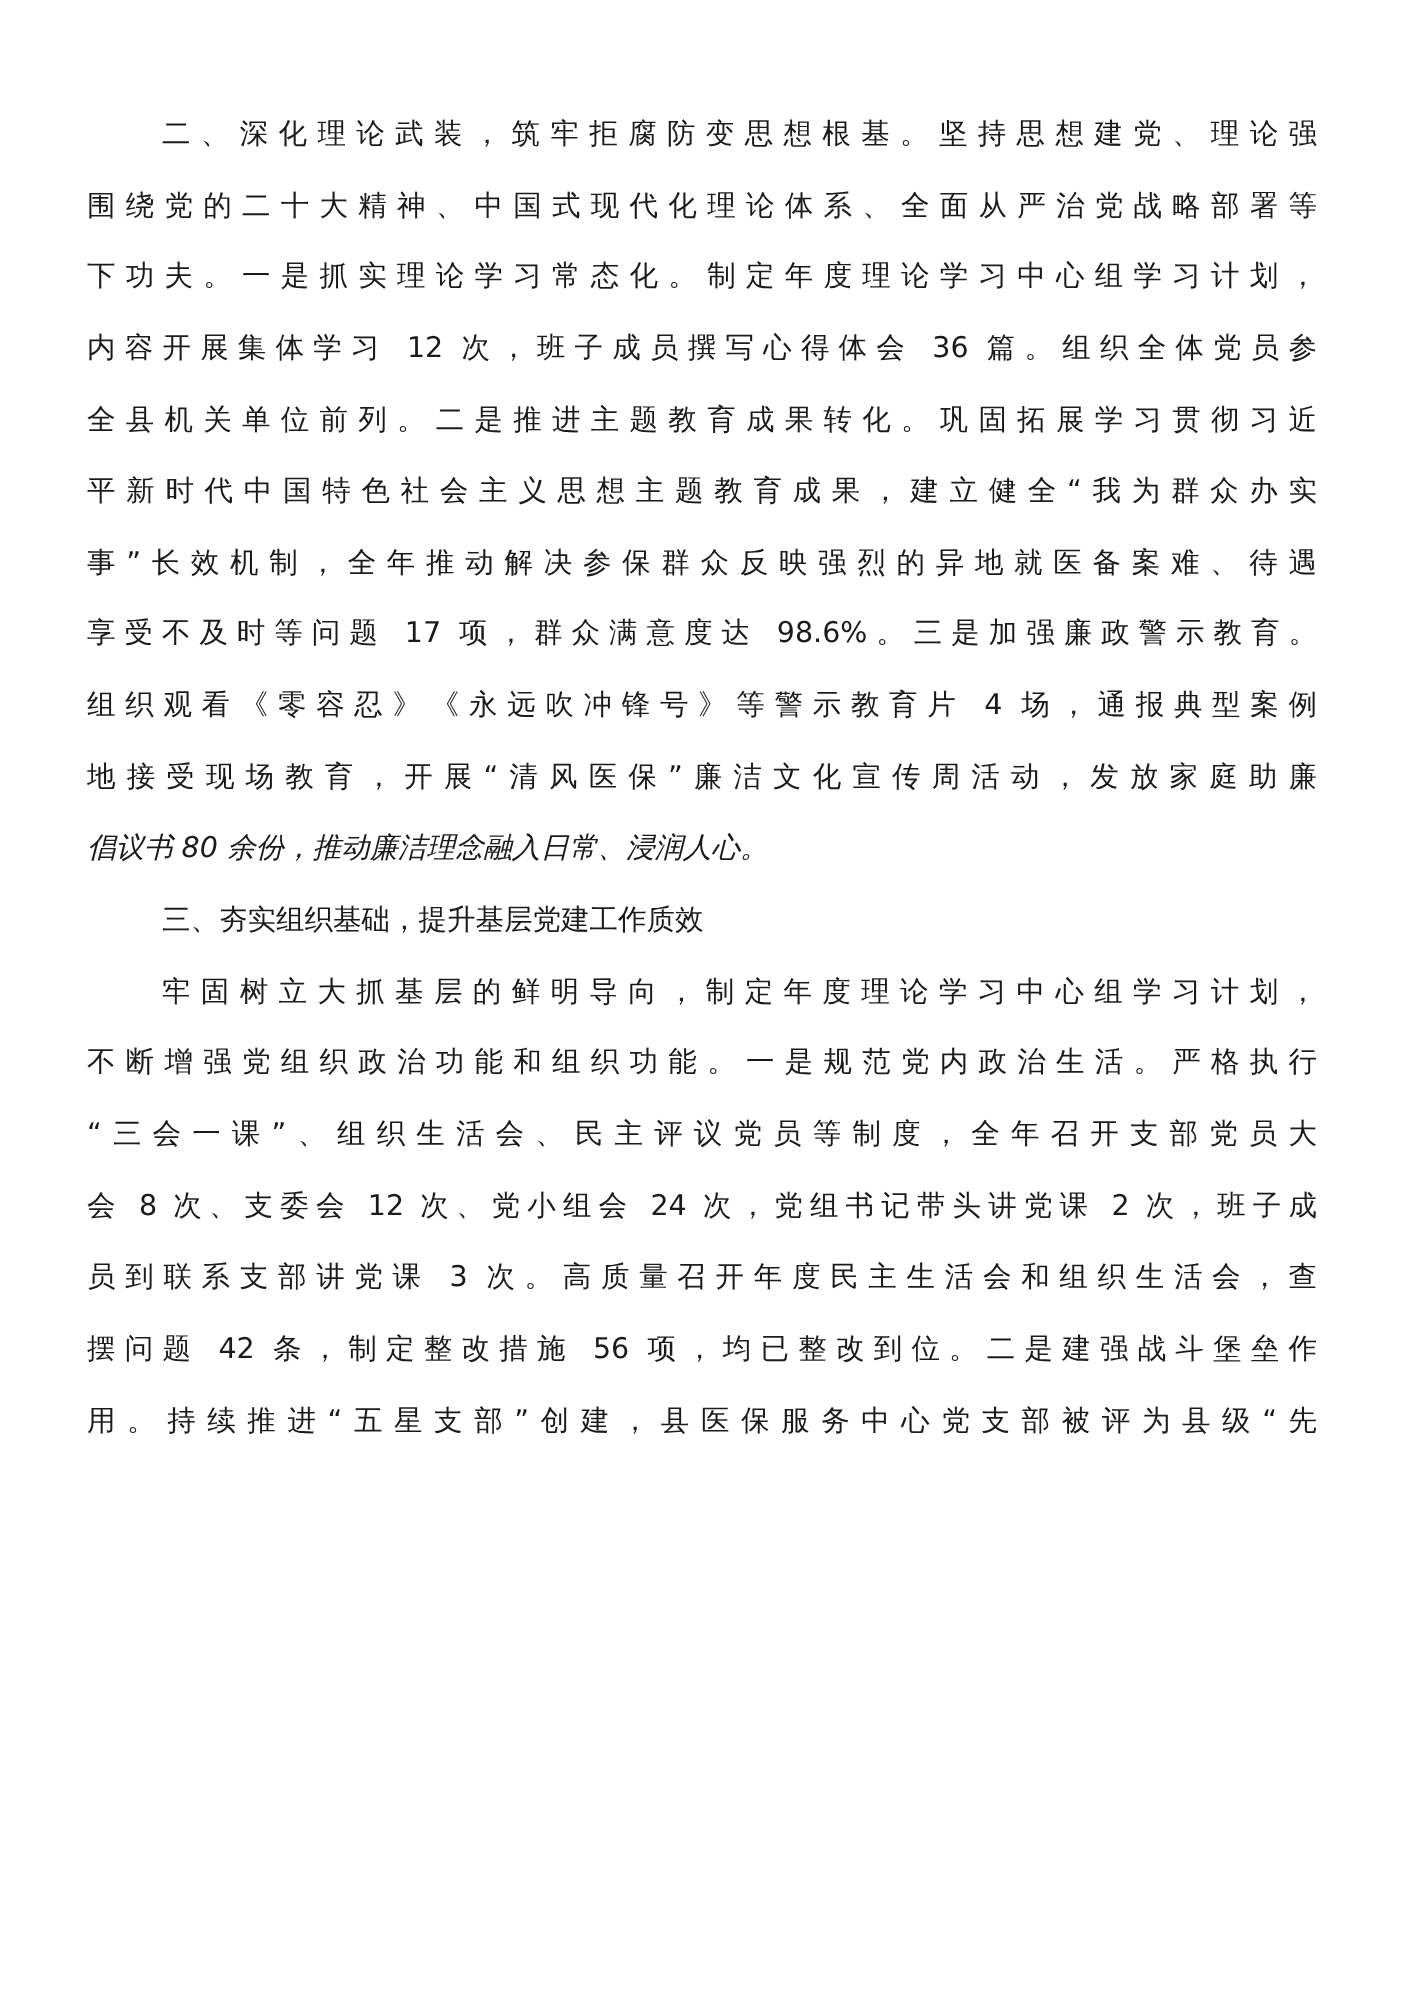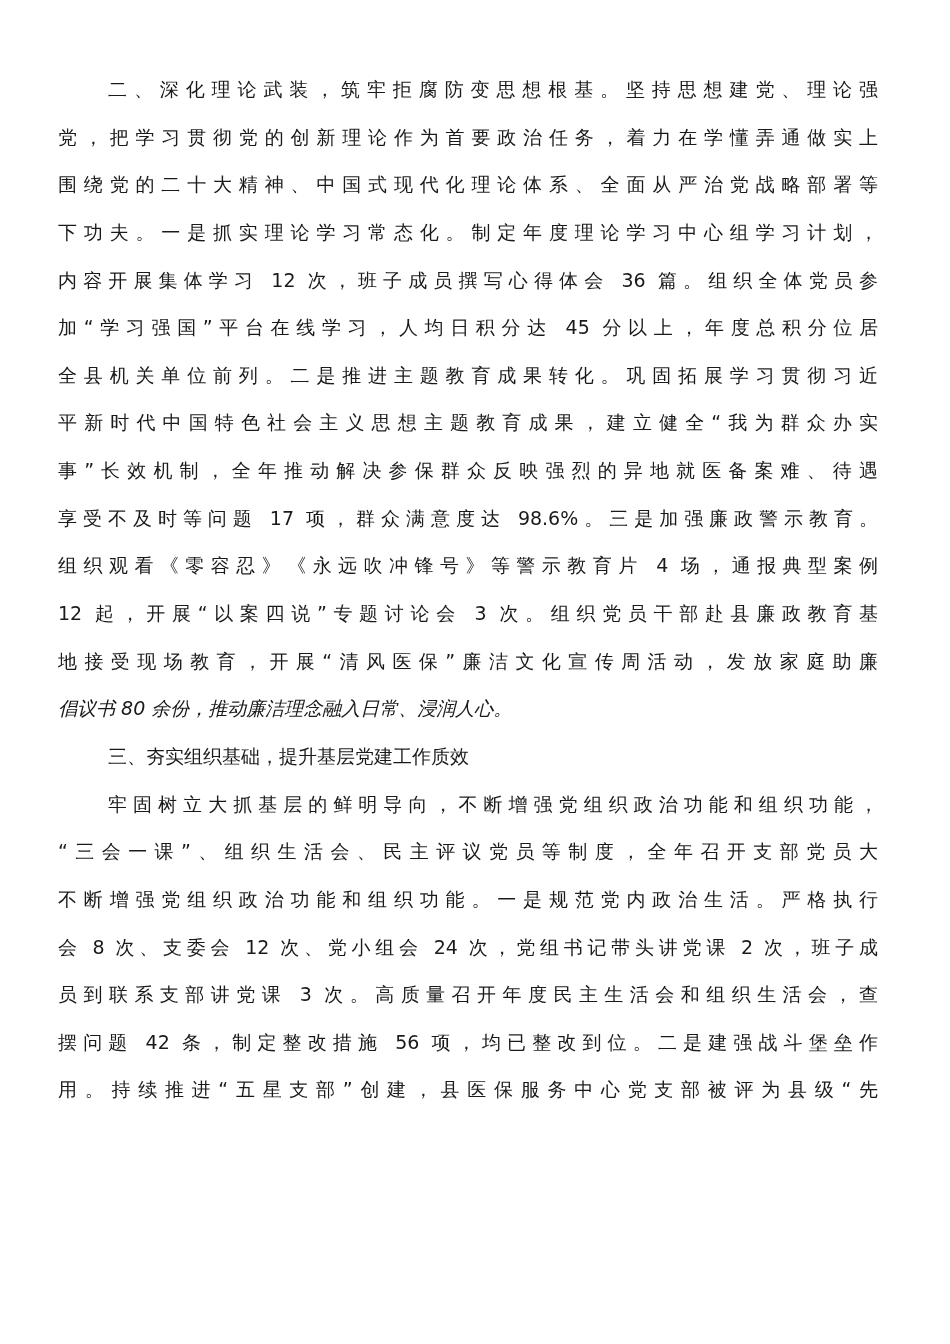--- a/index.html
+++ b/index.html
@@ -42,41 +42,38 @@
     text-align-last: left;
   }
 </style>
 </head>
 <body>
 
 <div class="page">
 
   <div>
     <span class="line indent">二、深化理论武装，筑牢拒腐防变思想根基。坚持思想建党、理论强</span>
-    <span class="line">党，把学习贯彻党的创新理论作为首要政治任务，着力在学懂弄通做实上</span>
     <span class="line">围绕党的二十大精神、中国式现代化理论体系、全面从严治党战略部署等</span>
     <span class="line">下功夫。一是抓实理论学习常态化。制定年度理论学习中心组学习计划，</span>
     <span class="line">内容开展集体学习 12 次，班子成员撰写心得体会 36 篇。组织全体党员参</span>
-    <span class="line">加“学习强国”平台在线学习，人均日积分达 45 分以上，年度总积分位居</span>
     <span class="line">全县机关单位前列。二是推进主题教育成果转化。巩固拓展学习贯彻习近</span>
     <span class="line">平新时代中国特色社会主义思想主题教育成果，建立健全“我为群众办实</span>
     <span class="line">事”长效机制，全年推动解决参保群众反映强烈的异地就医备案难、待遇</span>
     <span class="line">享受不及时等问题 17 项，群众满意度达 98.6%。三是加强廉政警示教育。</span>
     <span class="line">组织观看《零容忍》《永远吹冲锋号》等警示教育片 4 场，通报典型案例</span>
-    <span class="line">12 起，开展“以案四说”专题讨论会 3 次。组织党员干部赴县廉政教育基</span>
     <span class="line">地接受现场教育，开展“清风医保”廉洁文化宣传周活动，发放家庭助廉</span>
     <span class="line last">倡议书 80 余份，推动廉洁理念融入日常、浸润人心。</span>
   </div>
 
   <div>
     <span class="line indent heading">三、夯实组织基础，提升基层党建工作质效</span>
   </div>
 
   <div>
-    <span class="line indent">牢固树立大抓基层的鲜明导向，不断增强党组织政治功能和组织功能，</span>
+    <span class="line indent">牢固树立大抓基层的鲜明导向，制定年度理论学习中心组学习计划，</span>
+    <span class="line">不断增强党组织政治功能和组织功能。一是规范党内政治生活。严格执行</span>
     <span class="line">“三会一课”、组织生活会、民主评议党员等制度，全年召开支部党员大</span>
-    <span class="line">不断增强党组织政治功能和组织功能。一是规范党内政治生活。严格执行</span>
     <span class="line">会 8 次、支委会 12 次、党小组会 24 次，党组书记带头讲党课 2 次，班子成</span>
     <span class="line">员到联系支部讲党课 3 次。高质量召开年度民主生活会和组织生活会，查</span>
     <span class="line">摆问题 42 条，制定整改措施 56 项，均已整改到位。二是建强战斗堡垒作</span>
     <span class="line">用。持续推进“五星支部”创建，县医保服务中心党支部被评为县级“先</span>
   </div>
 </div>
 
 </body></html>

